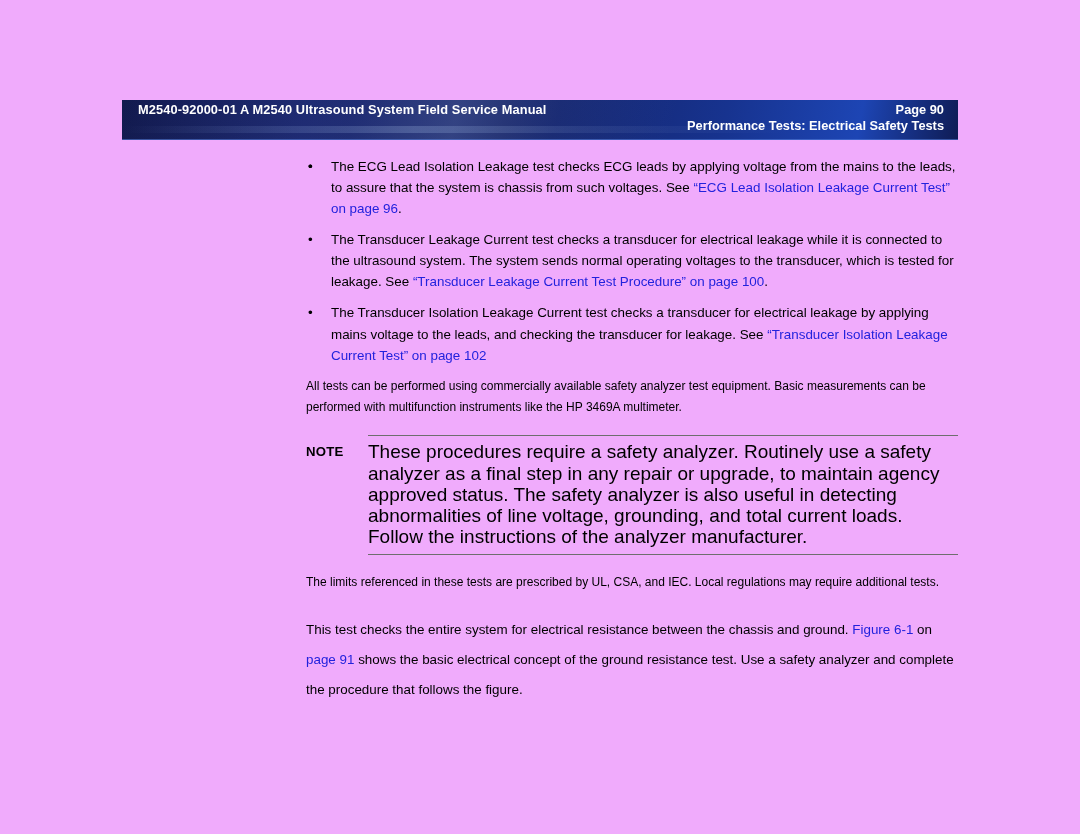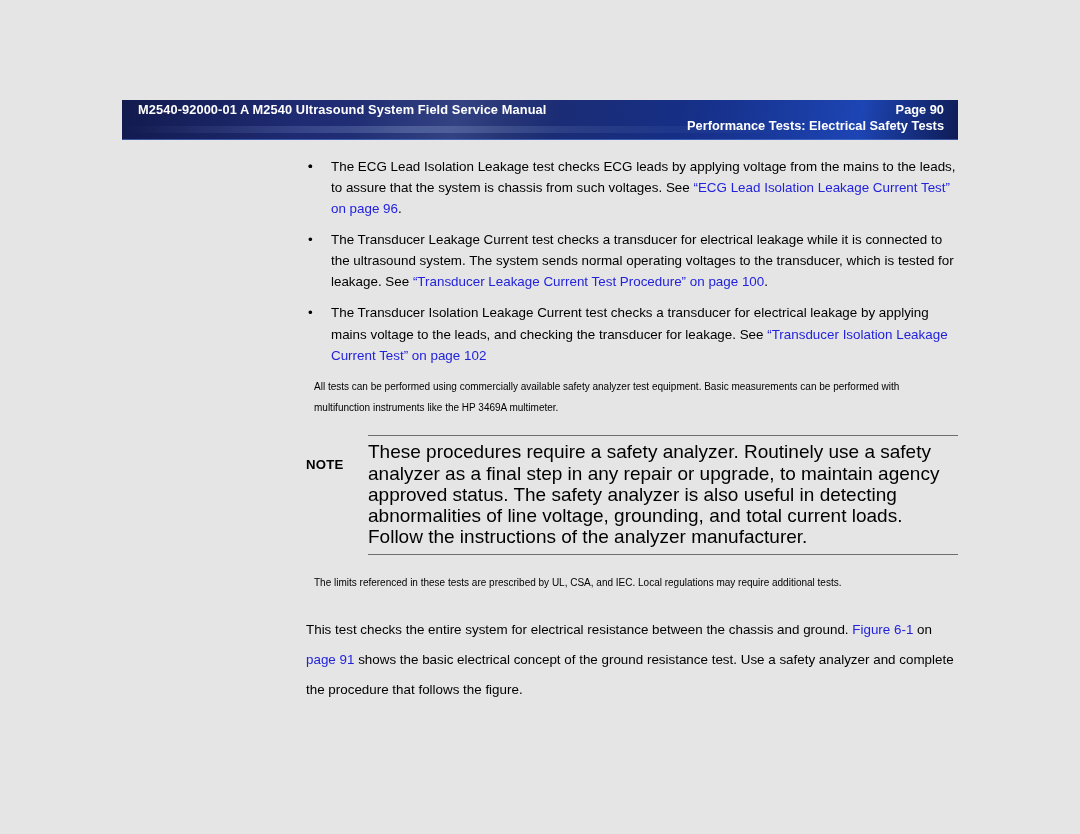--- a/index.html
+++ b/index.html
@@ -16,21 +16,21 @@
     color: #000000;
     overflow: hidden;
   }
 
   .page {
     position: absolute;
     left: 0;
     top: 0;
     width: 1080px;
     height: 834px;
-    background: #e5e5e5;
+    background: #f0abfc;
   }
 
   
   .header-band {
     position: absolute;
     left: 122px;
     top: 100px;
     width: 836px;
     height: 40px;
     background:
@@ -125,24 +125,24 @@
     line-height: 21.3px;
   }
 
   a.xref, .xref {
     color: #2222dd;
     text-decoration: none;
   }
 
   
   .para {
-    font-size: 10px;
-    line-height: 21.3px;
-    color: #000000;
-    margin: 8px;
+    font-size: 12px;
+    line-height: 21.3px;
+    color: #000000;
+    margin: 0;
   }
   .para-block { margin-top: 8px; }
 
   
   .note-wrap {
     position: relative;
     margin-top: 17px;
   }
   .note-rule {
     height: 0;
@@ -155,21 +155,20 @@
     padding: 5px 0 6px 0;
   }
   .note-label {
     width: 62px;
     flex: 0 0 62px;
     font-size: 13.2px;
     font-weight: bold;
     line-height: 21.3px;
     color: #000000;
     letter-spacing: 0.2px;
-    margin-top: 13px;
   }
   .note-text {
     flex: 1 1 auto;
     font-size: 19px;
     line-height: 21.3px;
     color: #000000;
   }
 
   
   .section {

